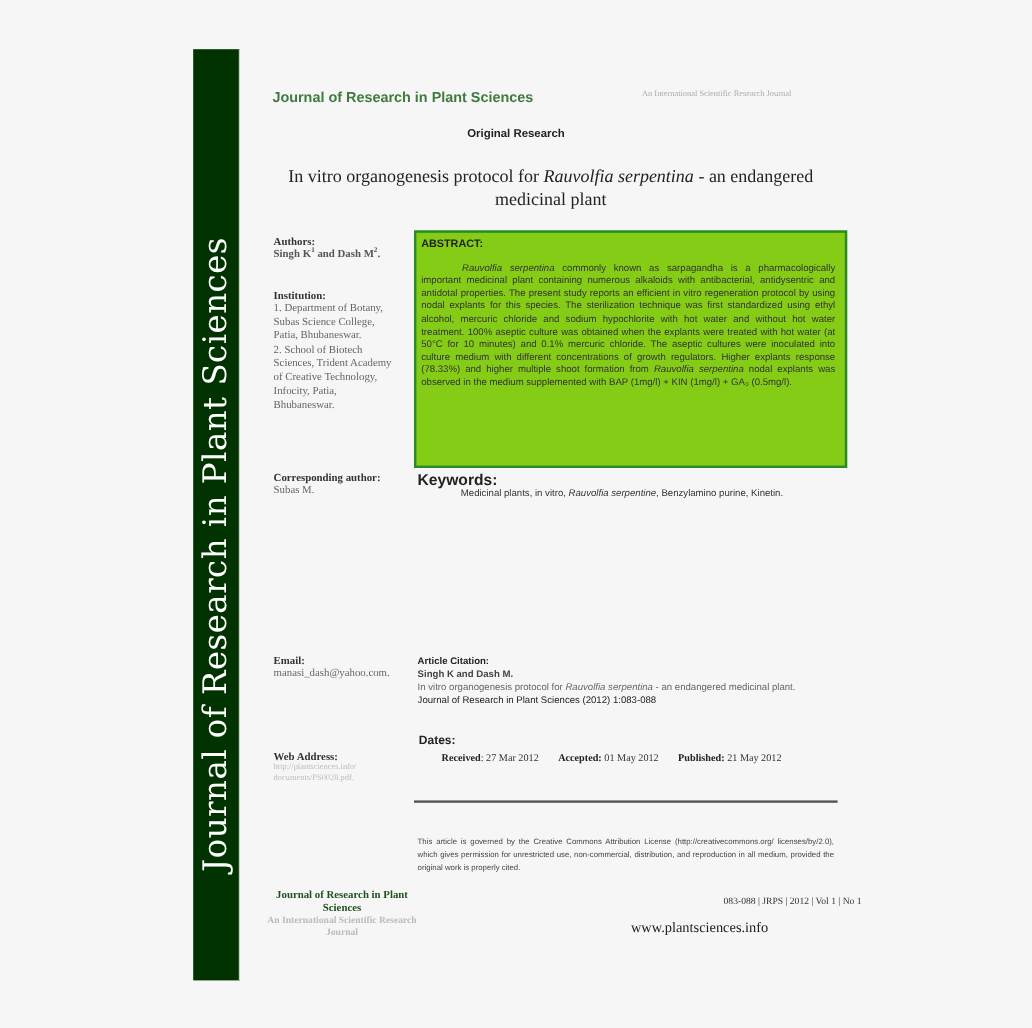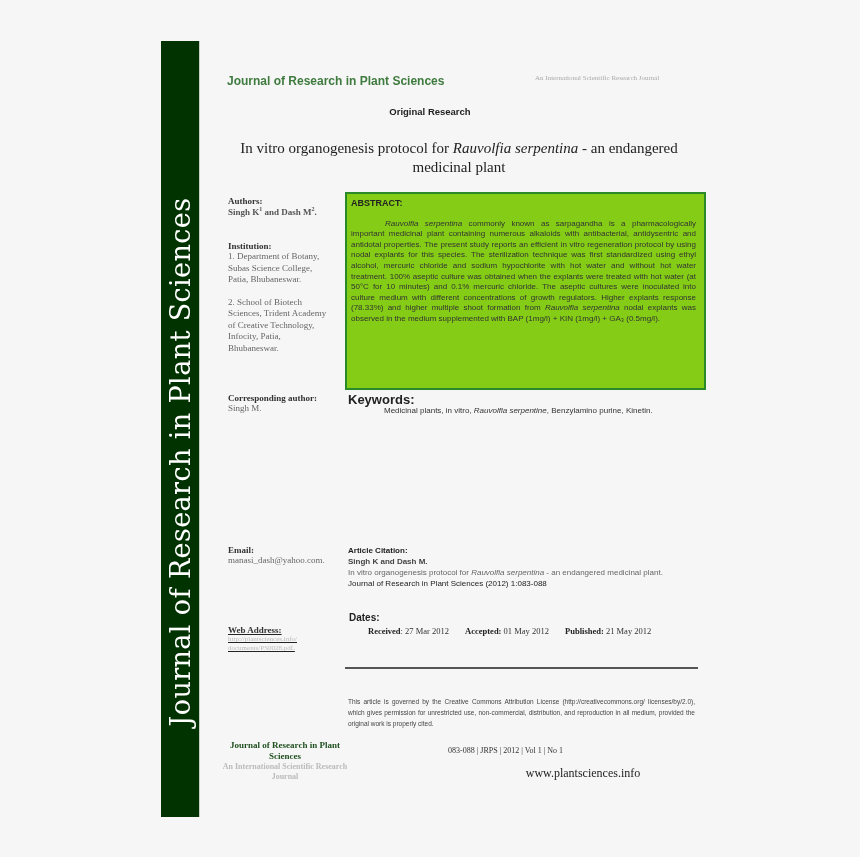--- a/index.html
+++ b/index.html
@@ -118,21 +118,21 @@
       left: 222px; width: 126px; top: 740px;
       text-align: center;
       font-weight: bold; font-size: 9px; line-height: 11px; color: #1f4f1f;
     }
     .foot-sub {
       left: 222px; width: 126px; top: 762px;
       text-align: center;
       font-weight: bold; font-size: 8px; line-height: 10px; color: #bbb;
     }
     .foot-meta {
-      left: 448px; width: 270px; top: 746px; text-align: left;
+      left: 448px; width: 270px; top: 746px; text-align: right;
       font-size: 8px; color: #333;
     }
     .foot-url {
       left: 448px; width: 270px; top: 766px; text-align: center;
       font-size: 12px; color: #222;
     }
   </style>
 </head>
 <body>
 
@@ -147,34 +147,34 @@
 <div class="abs title"><span>In vitro organogenesis protocol for </span><i>Rauvolfia serpentina</i><span> - an endangered medicinal plant</span></div>
 
 <div class="abs" style="left:228px; top:196px;">
   <div class="side-label">Authors:</div>
   <div class="side-label" style="color:#555;"><span>Singh K</span><sup>1</sup><span> and Dash M</span><sup>2</sup><span>.</span></div>
 </div>
 
 <div class="abs" style="left:228px; top:241px; width:105px;">
   <div class="side-label">Institution:</div>
   <div class="side-val">1. Department of Botany, Subas Science College, Patia, Bhubaneswar.</div>
-  <div class="side-val" style="margin-top:11px;">2. School of Biotech Sciences, Trident Academy of Creative Technology, Infocity, Patia, Bhubaneswar.</div>
+  <div class="side-val" style="">2. School of Biotech Sciences, Trident Academy of Creative Technology, Infocity, Patia, Bhubaneswar.</div>
 </div>
 
 <div class="abs" style="left:228px; top:393px;">
   <div class="side-label">Corresponding author:</div>
-  <div class="side-val">Singh M.</div>
+  <div class="side-val">Subas M.</div>
 </div>
 
 <div class="abs" style="left:228px; top:545px;">
   <div class="side-label">Email:</div>
   <div class="side-val">manasi_dash@yahoo.com.</div>
 </div>
 
-<div class="abs" style="left:228px; top:625px; width:90px;text-decoration:underline;">
+<div class="abs" style="left:228px; top:625px; width:90px;">
   <div class="side-label">Web Address:</div>
   <div class="side-val faint">http://plantsciences.info/ documents/PS0028.pdf.</div>
 </div>
 
 <div class="abs abstract-box">
   <div class="abstract-head">ABSTRACT:</div>
   <p class="abstract-body"><i>Rauvolfia serpentina</i><span> commonly known as sarpagandha is a pharmacologically important medicinal plant containing numerous alkaloids with antibacterial, antidysentric and antidotal properties. The present study reports an efficient in vitro regeneration protocol by using nodal explants for this species. The sterilization technique was first standardized using ethyl alcohol, mercuric chloride and sodium hypochlorite with hot water and without hot water treatment. 100% aseptic culture was obtained when the explants were treated with hot water (at 50°C for 10 minutes) and 0.1% mercuric chloride. The aseptic cultures were inoculated into culture medium with different concentrations of growth regulators. Higher explants response (78.33%) and higher multiple shoot formation from </span><i>Rauvolfia serpentina</i><span> nodal explants was observed in the medium supplemented with BAP (1mg/l) + KIN (1mg/l) + GA₃ (0.5mg/l).</span></p>
 </div>
 
 <div class="abs kw-label">Keywords:</div>

